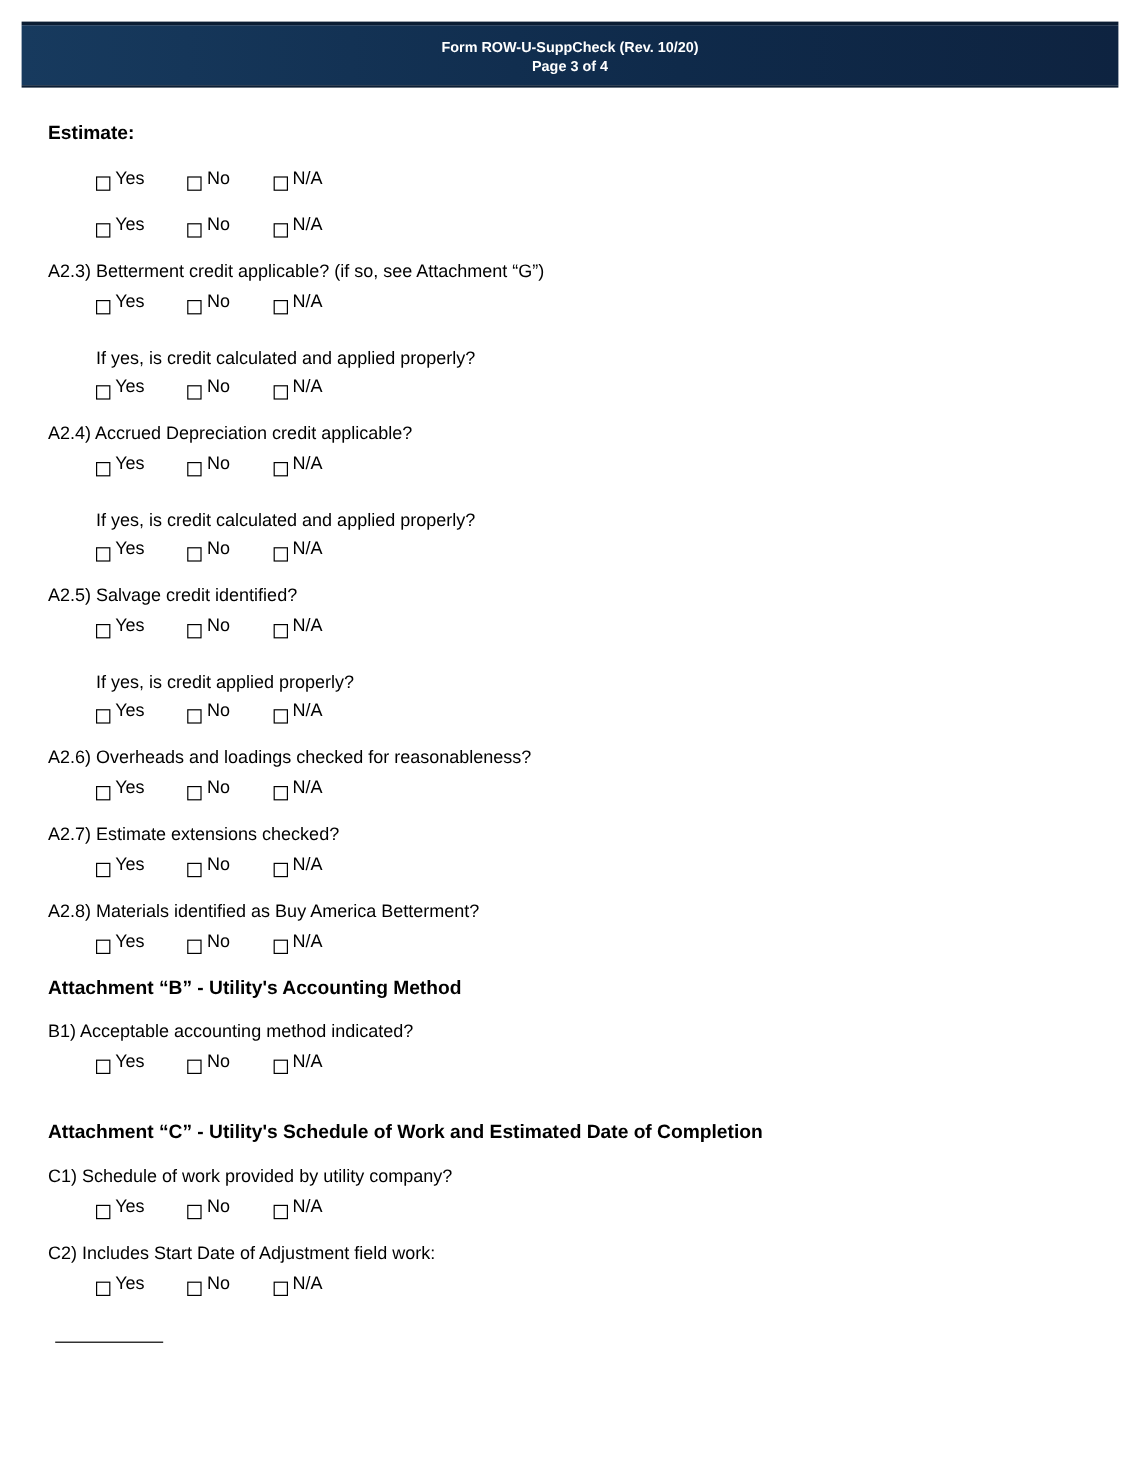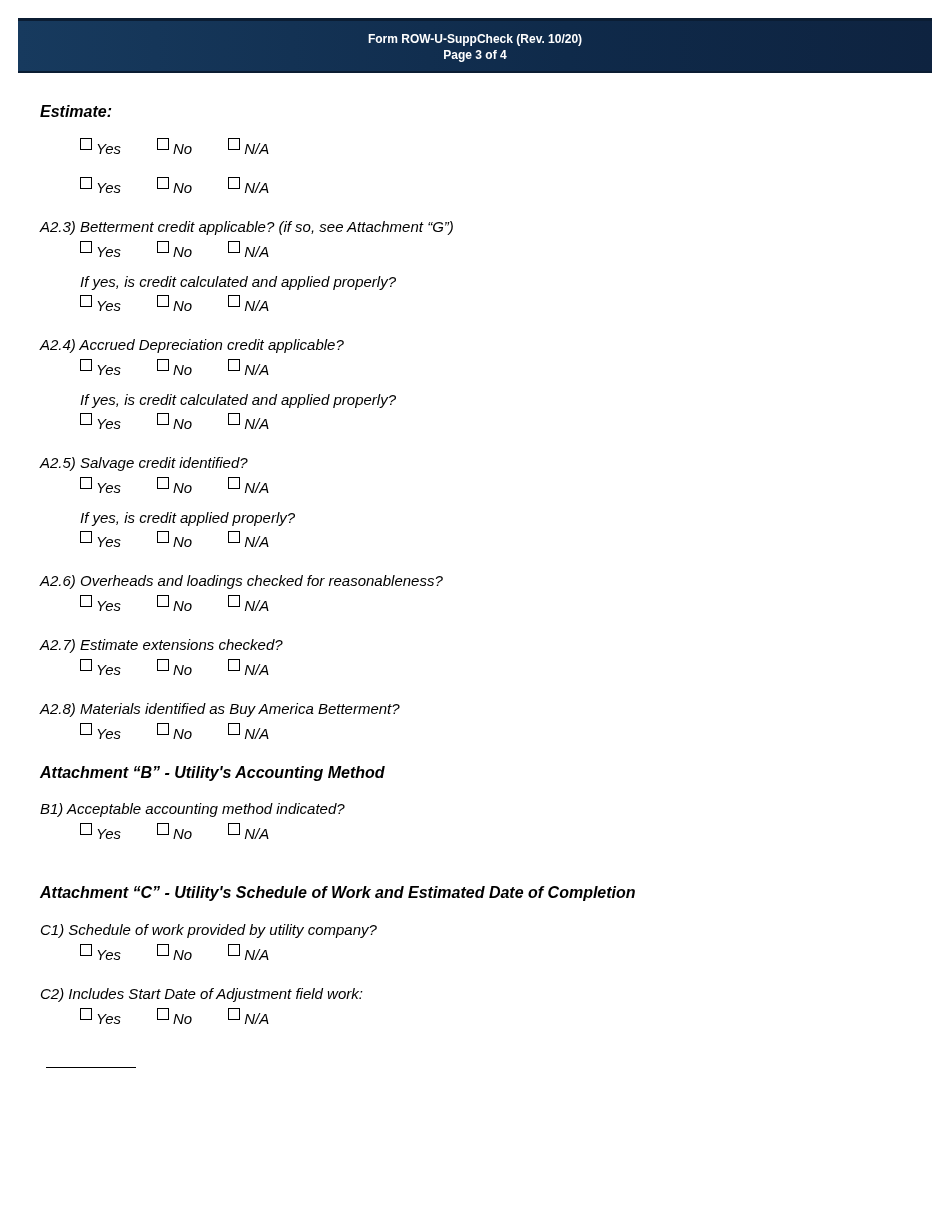--- a/index.html
+++ b/index.html
@@ -19,38 +19,37 @@
     margin: 18px 18px 0 18px;
     font-size: 12px;
     font-weight: 600;
     line-height: 1.35;
     text-align: center;
   }
   .page {
     padding: 18px 18px 40px 40px;
     font-size: 15px;
     line-height: 1.4;
-    font-style: italic;
   }
   .sec-title {
     font-weight: 700;
     margin: 10px 0 14px 0;
     font-size: 16px;
   }
   .q { margin-bottom: 18px; }
   .q-text { margin-bottom: 4px; }
-  .sub { margin-left: 40px; margin-top: 9px; }
+  .sub { margin-left: 40px; margin-top: 26px; }
   .opts {
     margin-left: 40px;
     margin-top: 3px;
     display: flex;
     gap: 36px;
     align-items: center;
   }
-  .opt { display: flex; align-items: flex-start; gap: 4px; }
+  .opt { display: flex; align-items: flex-end; gap: 4px; }
   .box {
     width: 12px; height: 12px;
     border: 1.3px solid #000;
     display: inline-block;
     background: #fff;
   }
   .fill-line {
     display:inline-block;
     border-bottom:1px solid #000;
     min-width:90px;

